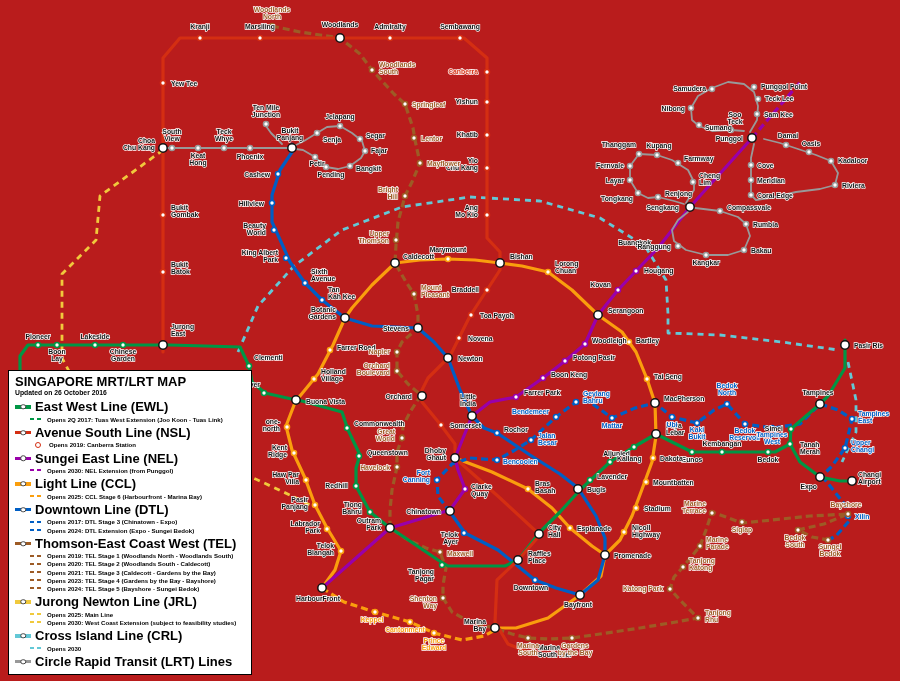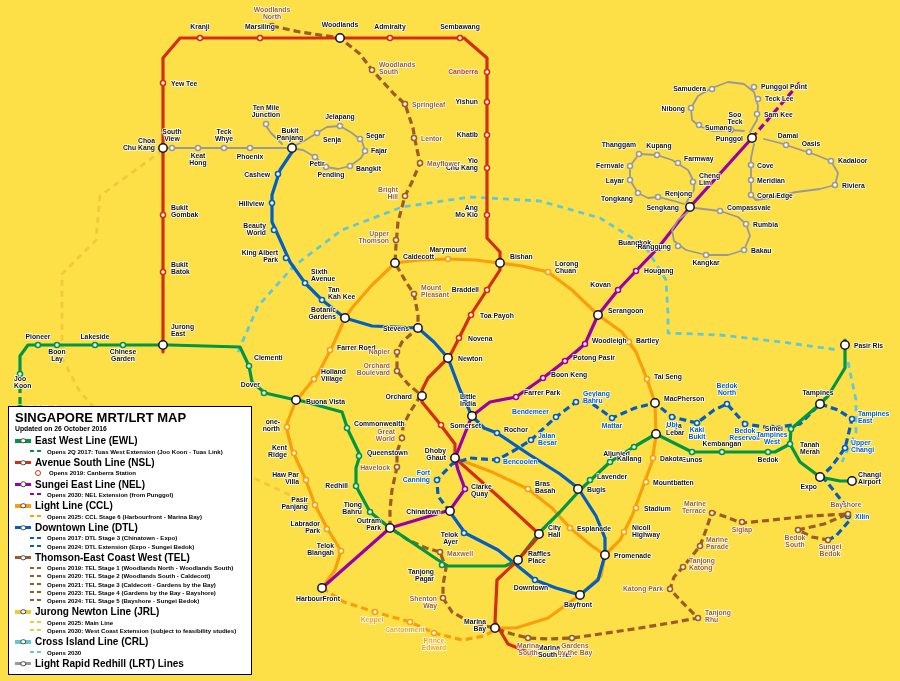--- a/index.html
+++ b/index.html
@@ -1,29 +1,29 @@
 <!DOCTYPE html>
 <html><head>
 <meta charset="utf-8">
 <style>
   html,body{margin:0;padding:0;background:#fff;}
-  .map-root{position:relative;width:900px;height:681px;background:#fde047;overflow:hidden;
+  .map-root{position:relative;width:900px;height:681px;background:#b91c1c;overflow:hidden;
             font-family:"Liberation Sans",sans-serif;}
   svg.mrt{position:absolute;left:0;top:0;}
   svg.mrt text{font-family:"Liberation Sans",sans-serif;font-size:6.8px;font-weight:bold;
                stroke:#ffffff;stroke-width:1.4px;paint-order:stroke;}
   .legend{position:absolute;left:8px;bottom:6px;width:244px;background:#fff;border:1px solid #000;
           padding:4px 6px 5px 6px;box-sizing:border-box;}
   .lg-title{font-size:13px;font-weight:bold;color:#000;line-height:1.05;}
   .lg-updated{font-size:6.8px;font-weight:bold;color:#000;margin:1px 0 3px 0;}
   .lg-row{display:flex;align-items:center;gap:4px;margin-top:2.5px;}
   .sw{position:relative;width:16px;height:3.5px;flex:none;}
   .swdot{position:absolute;left:50%;top:50%;transform:translate(-50%,-50%);
          width:3.5px;height:3.5px;border-radius:50%;background:#fff;border:1px solid #444;}
-  .lg-label{font-size:10px;font-weight:bold;color:#000;white-space:nowrap;}
+  .lg-label{font-size:13px;font-weight:bold;color:#000;white-space:nowrap;}
   .lg-subrow{display:flex;align-items:center;gap:4px;margin-left:15px;margin-top:1.2px;}
   .subdash{width:13px;height:2px;flex:none;}
   .subdot{width:4px;height:4px;border-radius:50%;background:#fff;border:1.5px solid #d42e12;flex:none;margin:0 4.5px 0 4.5px;}
   .lg-subtext{font-size:6.1px;font-weight:bold;color:#000;white-space:nowrap;}
 </style>
 </head>
 <body>
 
 <div class="map-root">
   <svg class="mrt" width="900" height="681" viewBox="0 0 900 681">
@@ -537,17 +537,17 @@
           <span class="lg-label">Cross Island Line (CRL)</span>
         </div>
         <div class="lg-subrow">
           <span class="subdash" style="background: repeating-linear-gradient(90deg, rgb(99, 200, 214) 0px, rgb(99, 200, 214) 4px, transparent 4px, transparent 7px);"></span>
           <span class="lg-subtext">Opens 2030</span>
         </div>
         <div class="lg-row">
           <span class="sw" style="background: rgb(153, 153, 153);">
             <span class="swdot"></span>
           </span>
-          <span class="lg-label">Light Rapid Redhill (LRT) Lines</span>
+          <span class="lg-label">Circle Rapid Transit (LRT) Lines</span>
         </div>
       </div>
   </div>
 </div>
 
 </body></html>

